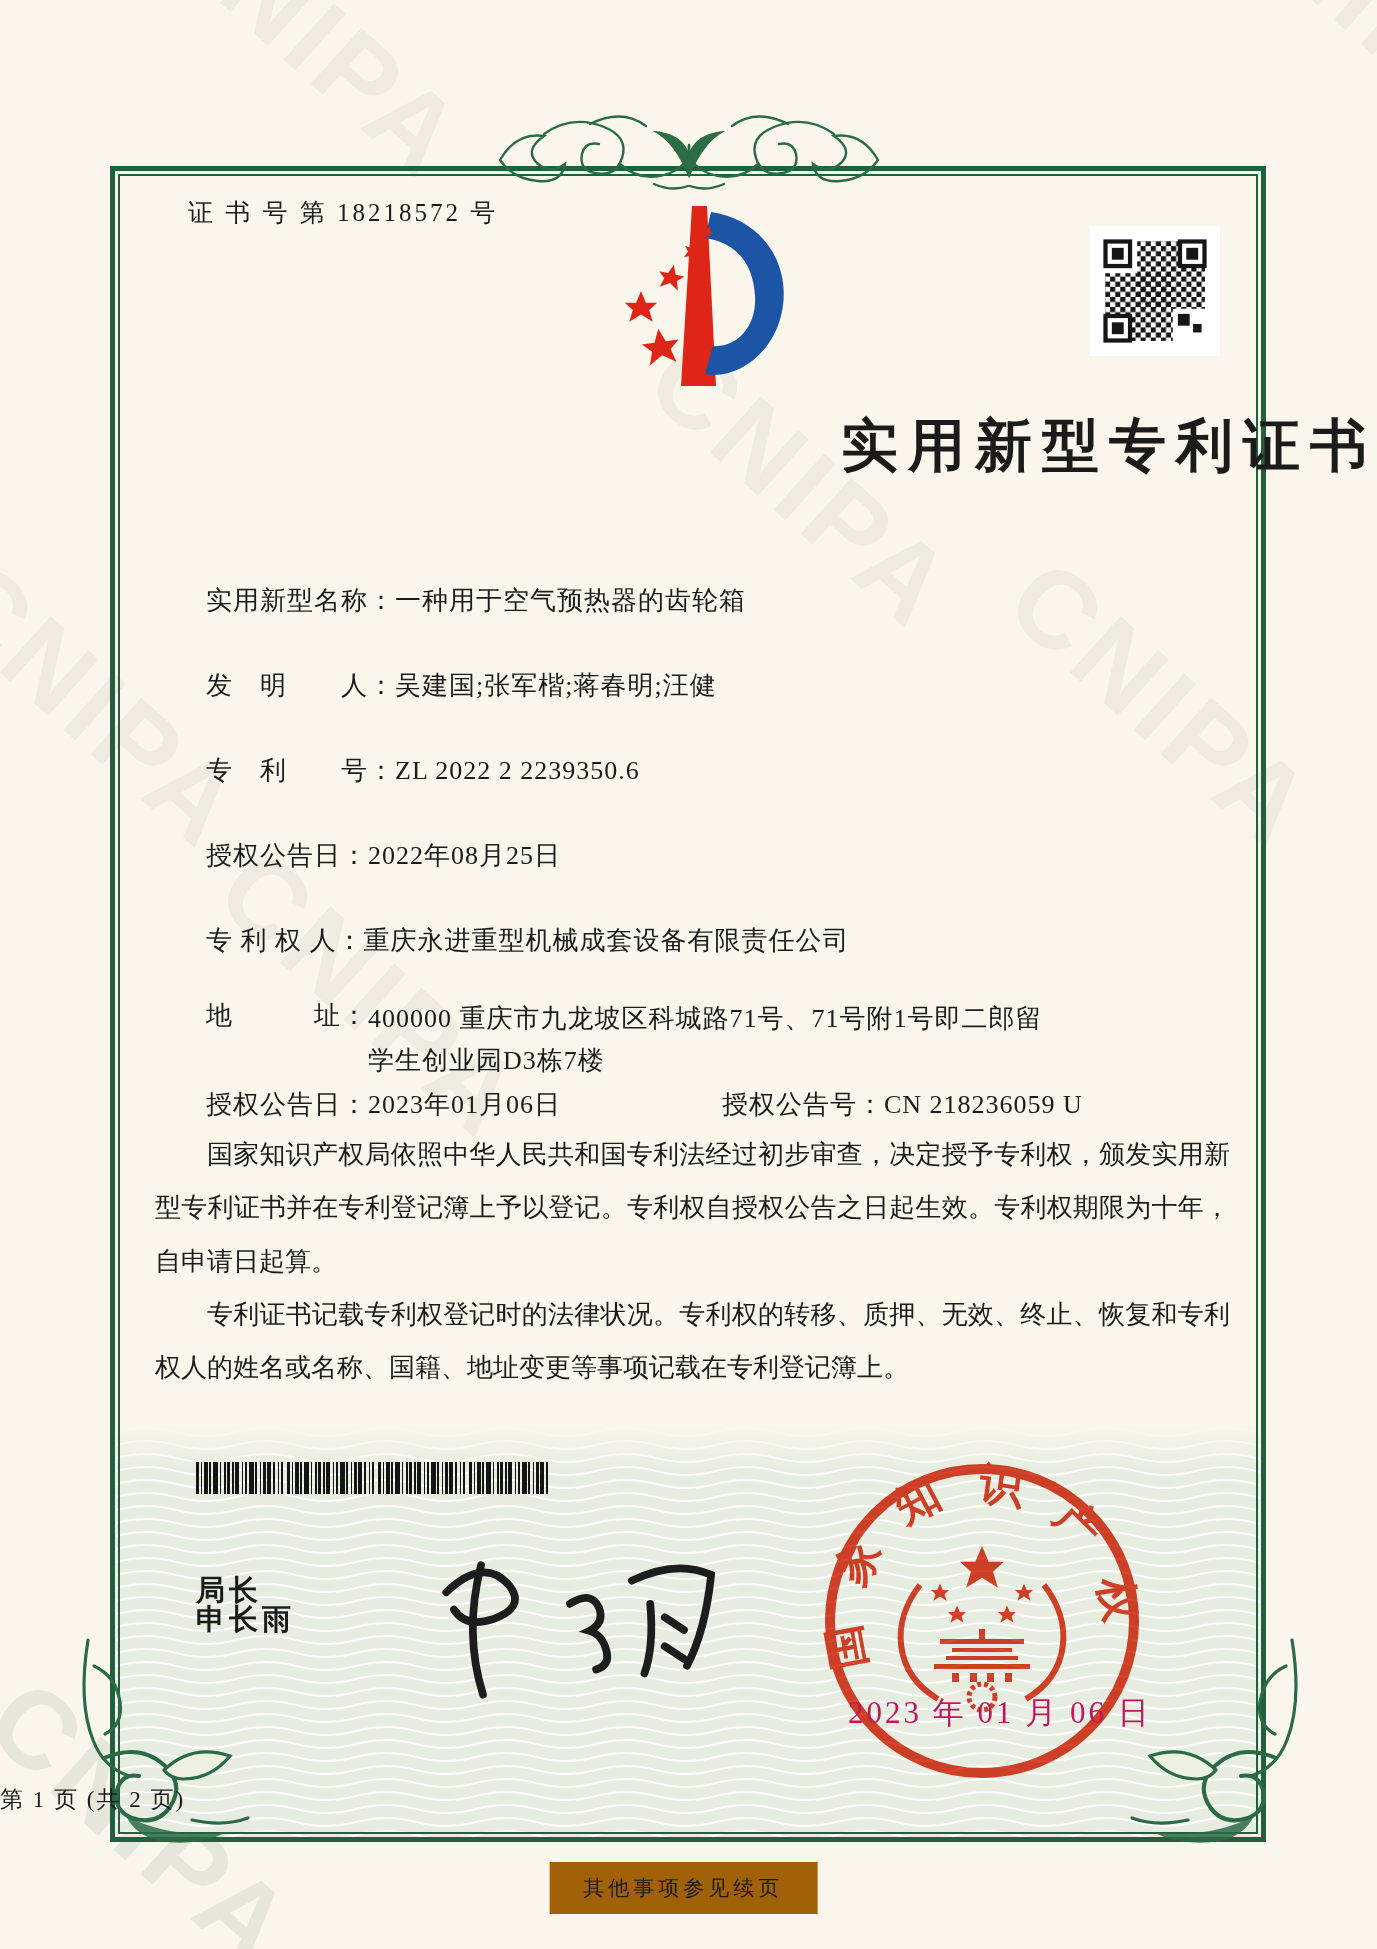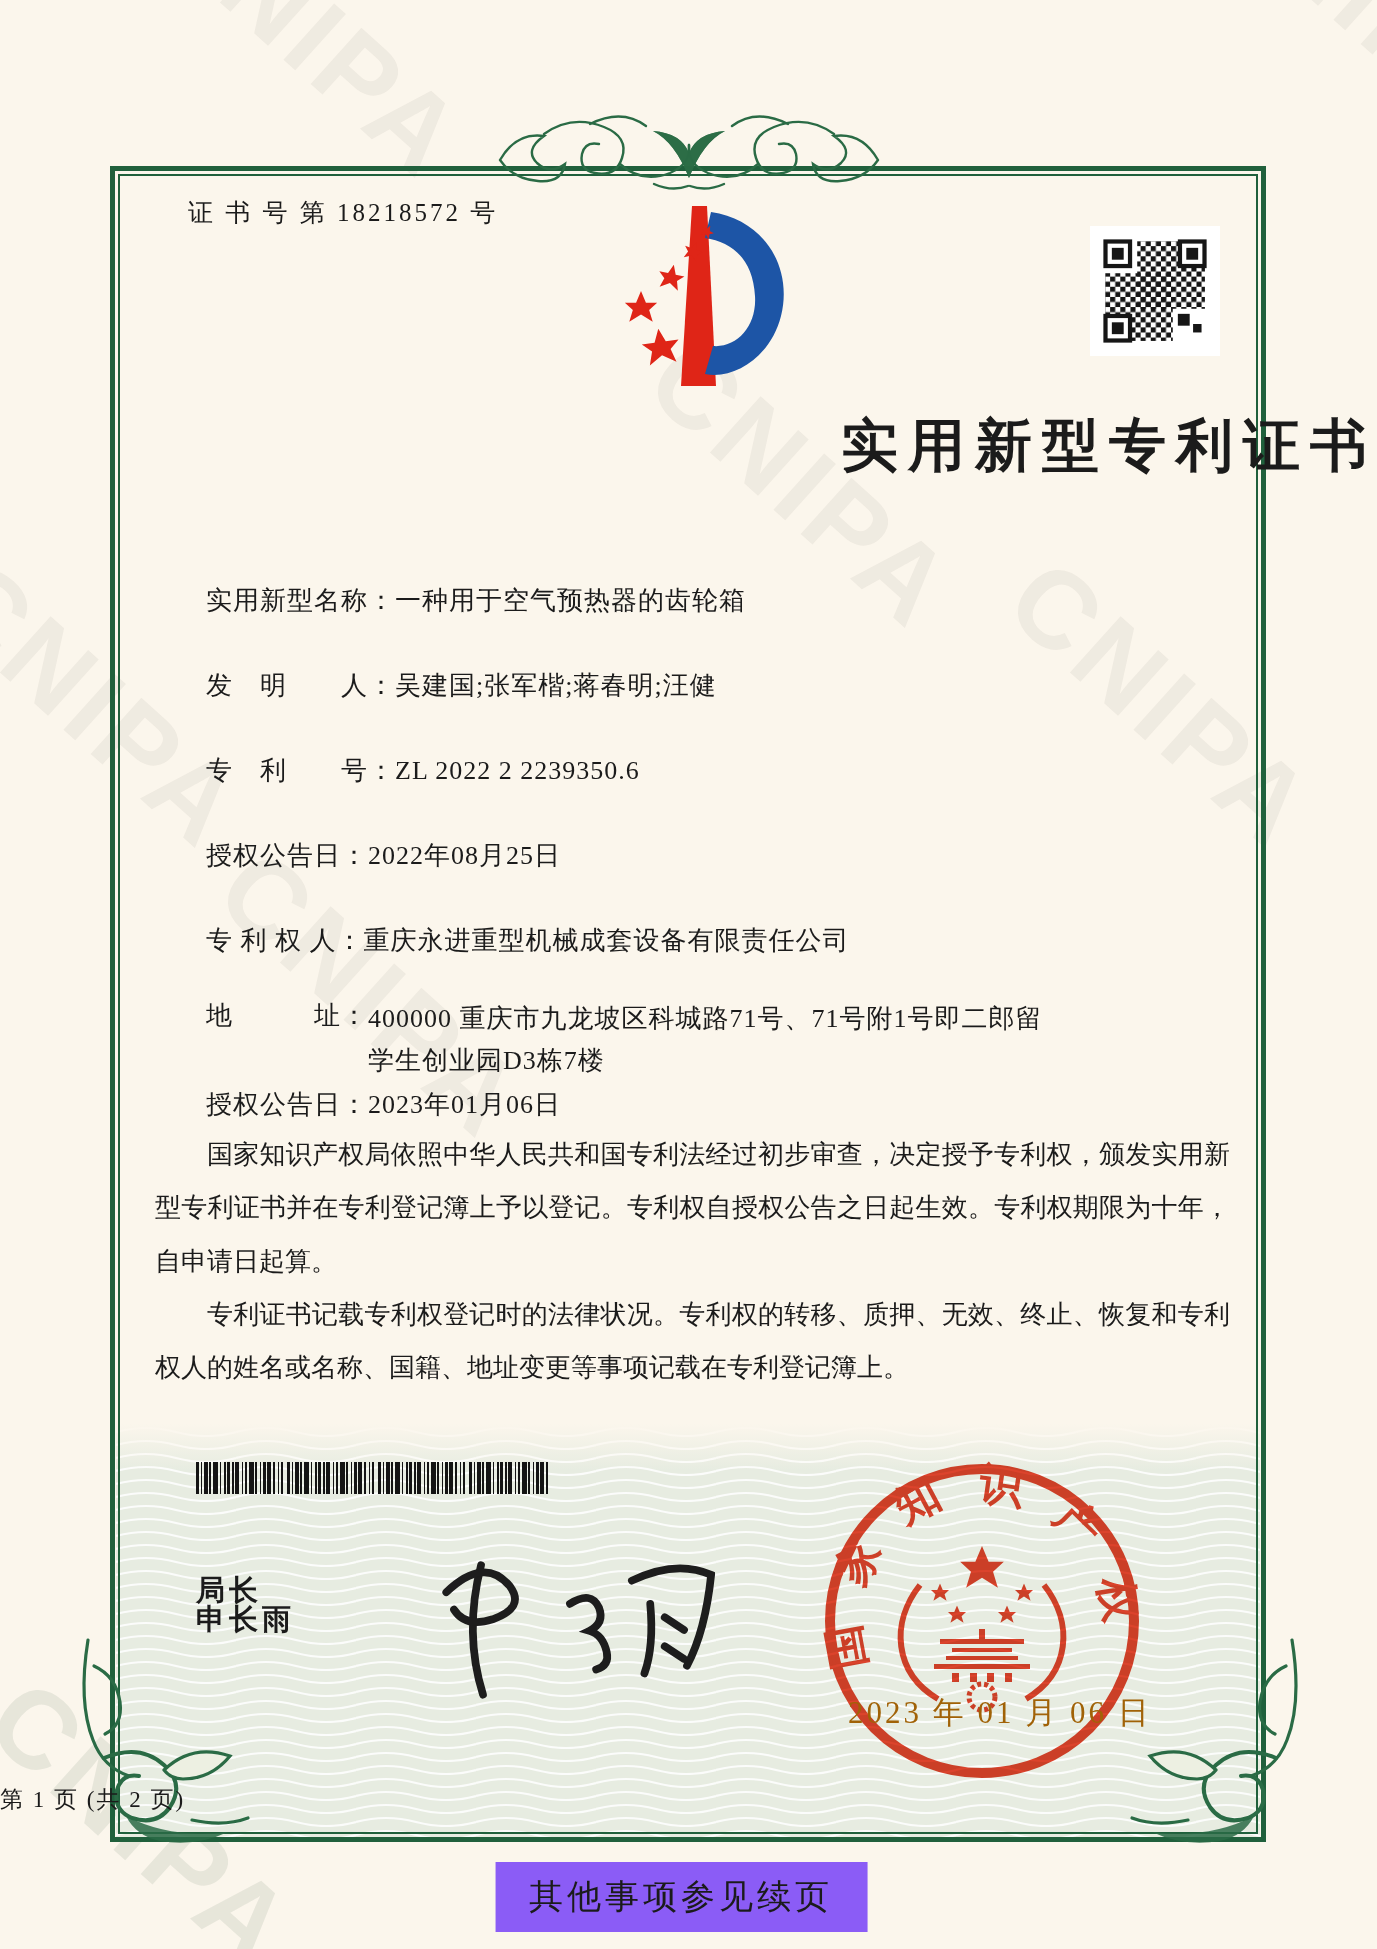--- a/index.html
+++ b/index.html
@@ -61,25 +61,25 @@
   
   .barcode{position:absolute;left:196px;top:1462px;z-index:5}
   .signoff{position:absolute;left:196px;top:1576px;z-index:5;
            font-family:Liberation Serif, serif;
            font-size:29px;font-weight:600;letter-spacing:4px;line-height:1}
   .signoff .name{}
   .signature{position:absolute;left:425px;top:1545px;z-index:6}
   .seal{position:absolute;left:817px;top:1456px;z-index:7;opacity:.95;
         mix-blend-mode:multiply}
   .seal-date{position:absolute;left:848px;top:1692px;z-index:8;font-size:31px;
-             letter-spacing:3px;white-space:nowrap;color:#a16207}
+             letter-spacing:3px;white-space:nowrap;color:#be185d}
   .page-info{position:absolute;left:0;top:1784px;width:100%;text-align:left;
              font-size:23px;letter-spacing:2px;z-index:5}
   .cont-note{position:absolute;left:50%;top:1862px;transform:translateX(-52%);
-             background:#8b5cf6;padding:12px 34px;font-size:34px;letter-spacing:4px;
+             background:#a16207;padding:12px 34px;font-size:21px;letter-spacing:4px;
              z-index:5;white-space:nowrap}
 </style>
 </head>
 <body>
 
 <span class="wm wm1">CNIPA</span>
 <span class="wm wm2">CNIPA</span>
 <span class="wm wm3">CNIPA</span>
 <span class="wm wm4">CNIPA</span>
 <span class="wm wm5">CNIPA</span>
@@ -188,20 +188,21 @@
   <span class="lbl">授权公告日：</span><span class="val">2022年08月25日</span>
 </div>
 <div class="row row-patentee">
   <span class="lbl">专 利 权 人：</span><span class="val">重庆永进重型机械成套设备有限责任公司</span>
 </div>
 <div class="row row-address">
   <span class="lbl">地　　　址：</span><span class="val">400000 重庆市九龙坡区科城路71号、71号附1号即二郎留学生创业园D3栋7楼</span>
 </div>
 <div class="row row-grant">
   <span><span class="lbl">授权公告日：</span><span class="val">2023年01月06日</span></span>
+  <span class="grant2"><span class="lbl">授权公告号：</span><span class="val">CN 218236059 U</span></span>
 </div>
 
 <div class="body-text">
   <p>国家知识产权局依照中华人民共和国专利法经过初步审查，决定授予专利权，颁发实用新型专利证书并在专利登记簿上予以登记。专利权自授权公告之日起生效。专利权期限为十年，自申请日起算。</p>
   <p>专利证书记载专利权登记时的法律状况。专利权的转移、质押、无效、终止、恢复和专利权人的姓名或名称、国籍、地址变更等事项记载在专利登记簿上。</p>
 </div>
 
 <svg class="barcode" width="352" height="32" viewBox="0 0 352 32">
   <line x1="0" y1="16" x2="352" y2="16" stroke="#141414" stroke-width="32" stroke-dasharray="3 2 1 2 4 1 2 2 5 2 1 3 2 1 3 2 2 1 4 3 1 2 2 2 5 1 2 3 1 2 3 1 4 2 2 3 1 2 2 4"></line>
 </svg>

